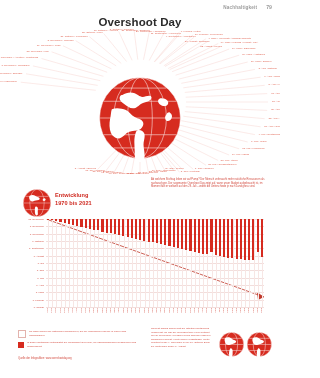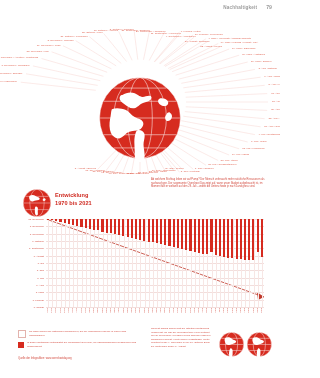--- a/index.html
+++ b/index.html
@@ -72,20 +72,21 @@
 </head>
 <body>
 
 <div class="page">
 
   <div class="header">
     <div class="cat">Nachhaltigkeit</div>
     <div class="pg">79</div>
   </div>
 
+  <div class="title">Overshoot Day</div>
 
   <div class="globe-wrap">
     <svg class="rays" viewBox="0 0 280 155">
       <g id="rays-g" stroke="#f0b8b1" stroke-width="0.3" fill="none">
           <path d="M95.8 62.3 L20.8 54.2"></path>
           <path d="M97.7 57.4 L26.0 45.8"></path>
           <path d="M100.3 52.7 L32.9 37.9"></path>
           <path d="M103.4 48.3 L41.5 30.5"></path>
           <path d="M107.2 44.3 L51.6 23.8"></path>
           <path d="M111.4 40.8 L63.0 17.8"></path>

